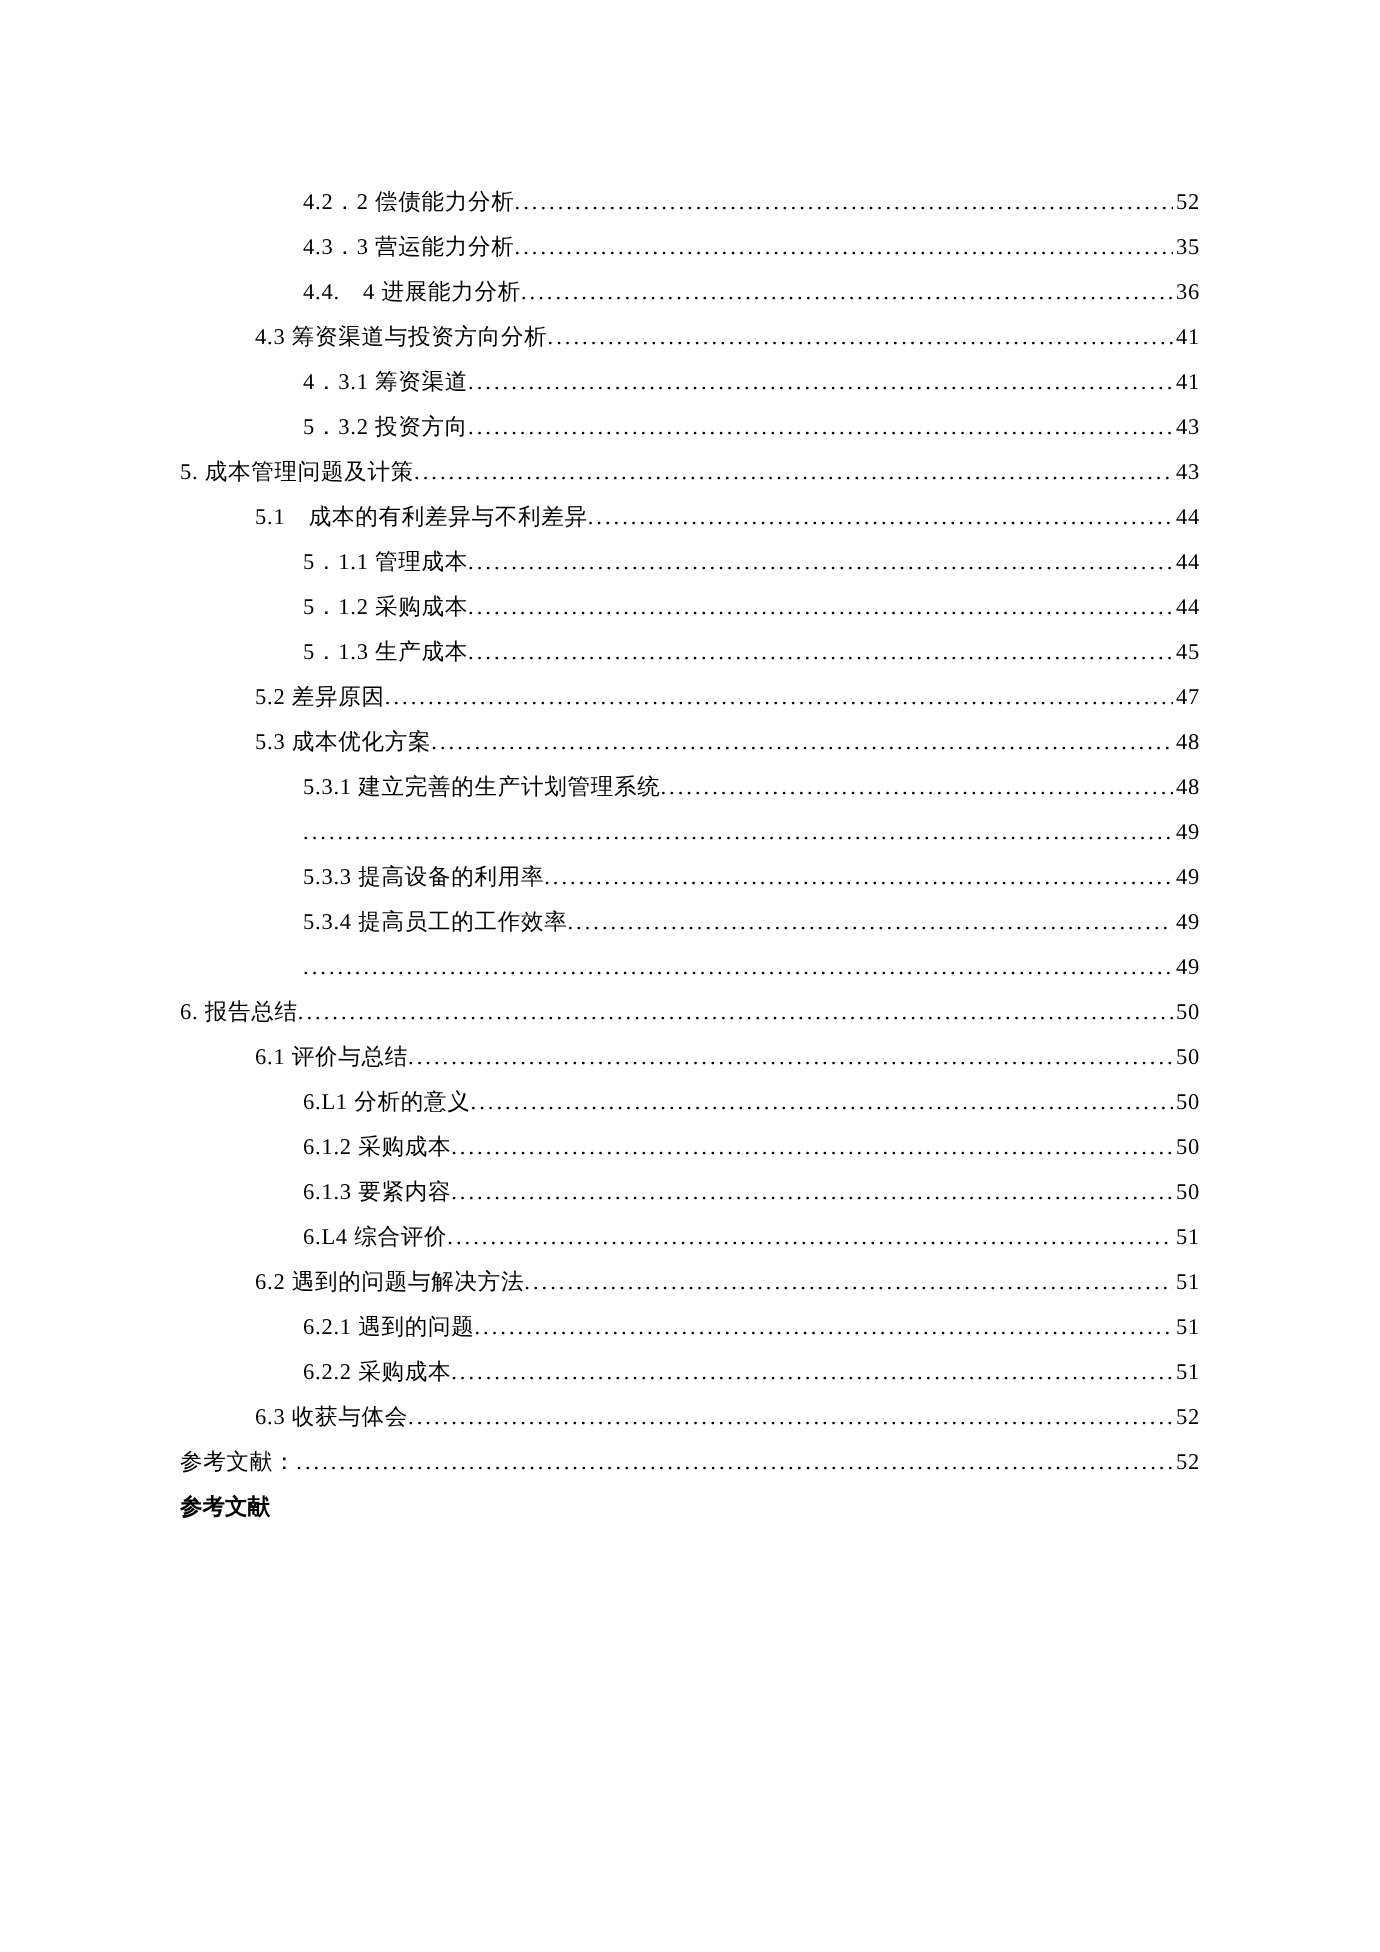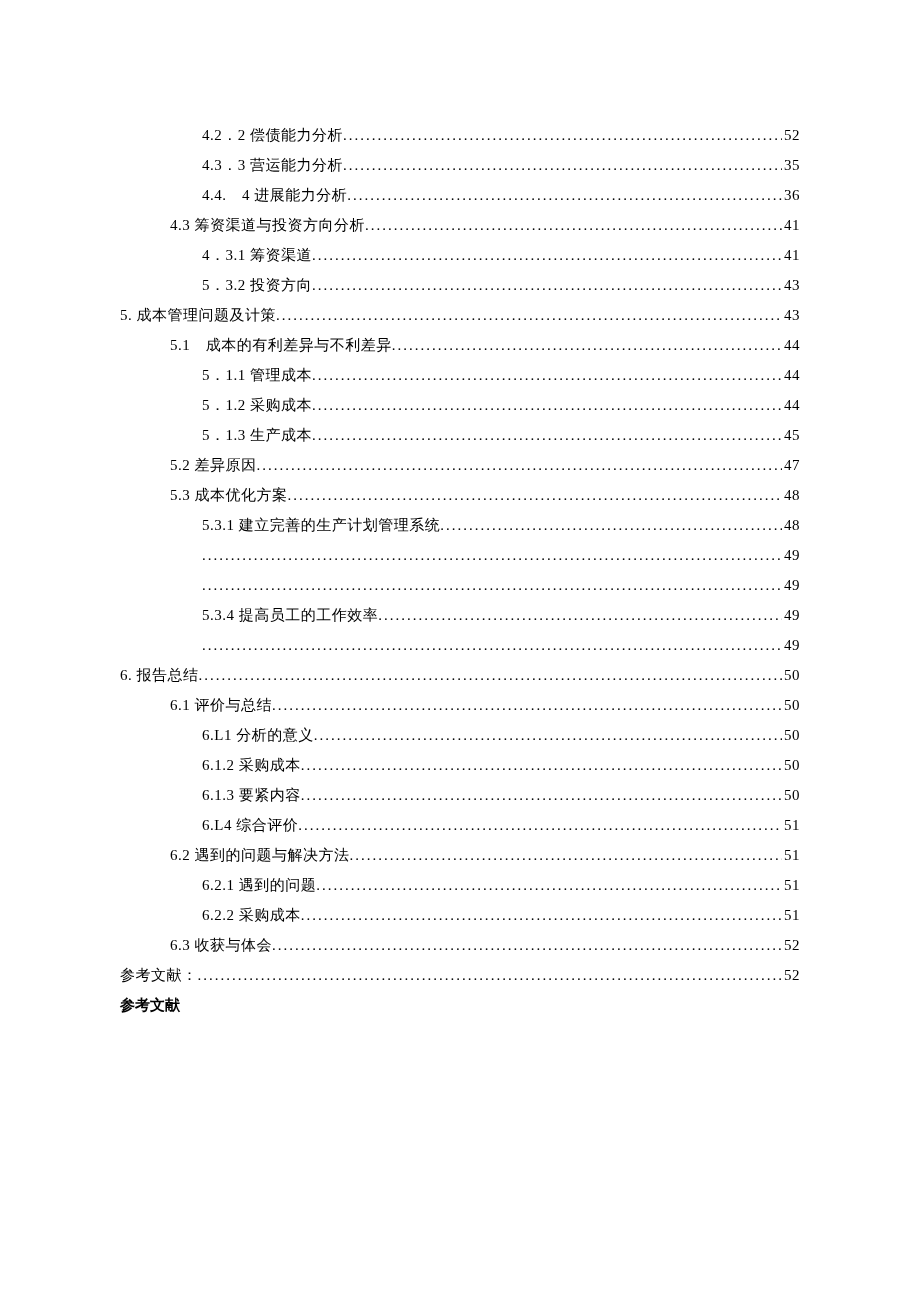--- a/index.html
+++ b/index.html
@@ -110,20 +110,21 @@
       <div class="toc-line ind-2">
         <span class="toc-label">5.3.1 建立完善的生产计划管理系统</span>
         <span class="toc-dots"></span>
         <span class="toc-pg">48</span>
       </div>
       <div class="toc-line ind-2">
         <span class="toc-dots"></span>
         <span class="toc-pg">49</span>
       </div>
       <div class="toc-line ind-2">
+        <span class="toc-label">5.3.3 提高设备的利用率</span>
         <span class="toc-dots"></span>
         <span class="toc-pg">49</span>
       </div>
       <div class="toc-line ind-2">
         <span class="toc-label">5.3.4 提高员工的工作效率</span>
         <span class="toc-dots"></span>
         <span class="toc-pg">49</span>
       </div>
       <div class="toc-line ind-2">
         <span class="toc-dots"></span>

